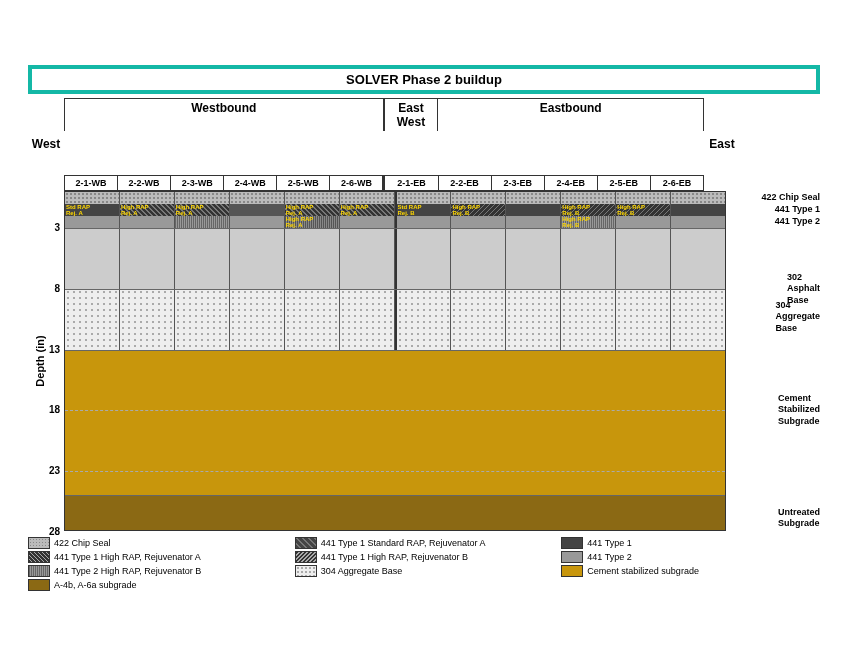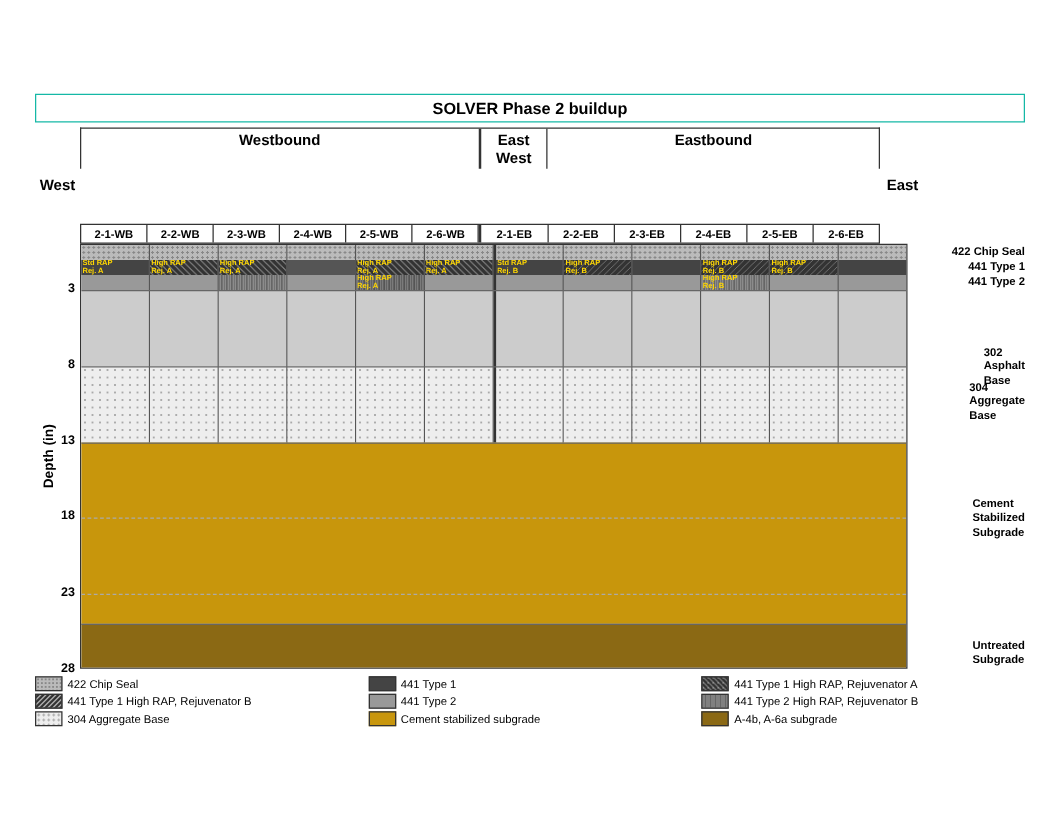--- a/index.html
+++ b/index.html
@@ -15,21 +15,21 @@
     .container {
       width: 820px;
       background: #fff;
       padding: 10px 14px;
     }
     .chart-title {
       text-align: center;
       font-size: 13px;
       font-weight: bold;
       margin-bottom: 4px;
-      border: 1px solid #14b8a6;
+      border: 4px solid #14b8a6;
       padding: 3px 0;
     }
     .header-row {
       display: flex;
       align-items: stretch;
       margin-bottom: 0;
     }
     .side-label {
       font-size: 12px;
       font-weight: bold;
@@ -457,20 +457,24 @@
       
     </div>
   </div>
 
   <div class="legend">
     <div class="legend-item">
       <div class="legend-box lb-chipseal"></div>
       <span>422 Chip Seal</span>
     </div>
     <div class="legend-item">
+      <div class="legend-box lb-std-rap-a"></div>
+      <span>441 Type 1 Standard RAP, Rejuvenator A</span>
+    </div>
+    <div class="legend-item">
       <div class="legend-box lb-type1"></div>
       <span>441 Type 1</span>
     </div>
     <div class="legend-item">
       <div class="legend-box lb-high-rap-a"></div>
       <span>441 Type 1 High RAP, Rejuvenator A</span>
     </div>
     <div class="legend-item">
       <div class="legend-box lb-high-rap-b"></div>
       <span>441 Type 1 High RAP, Rejuvenator B</span>

